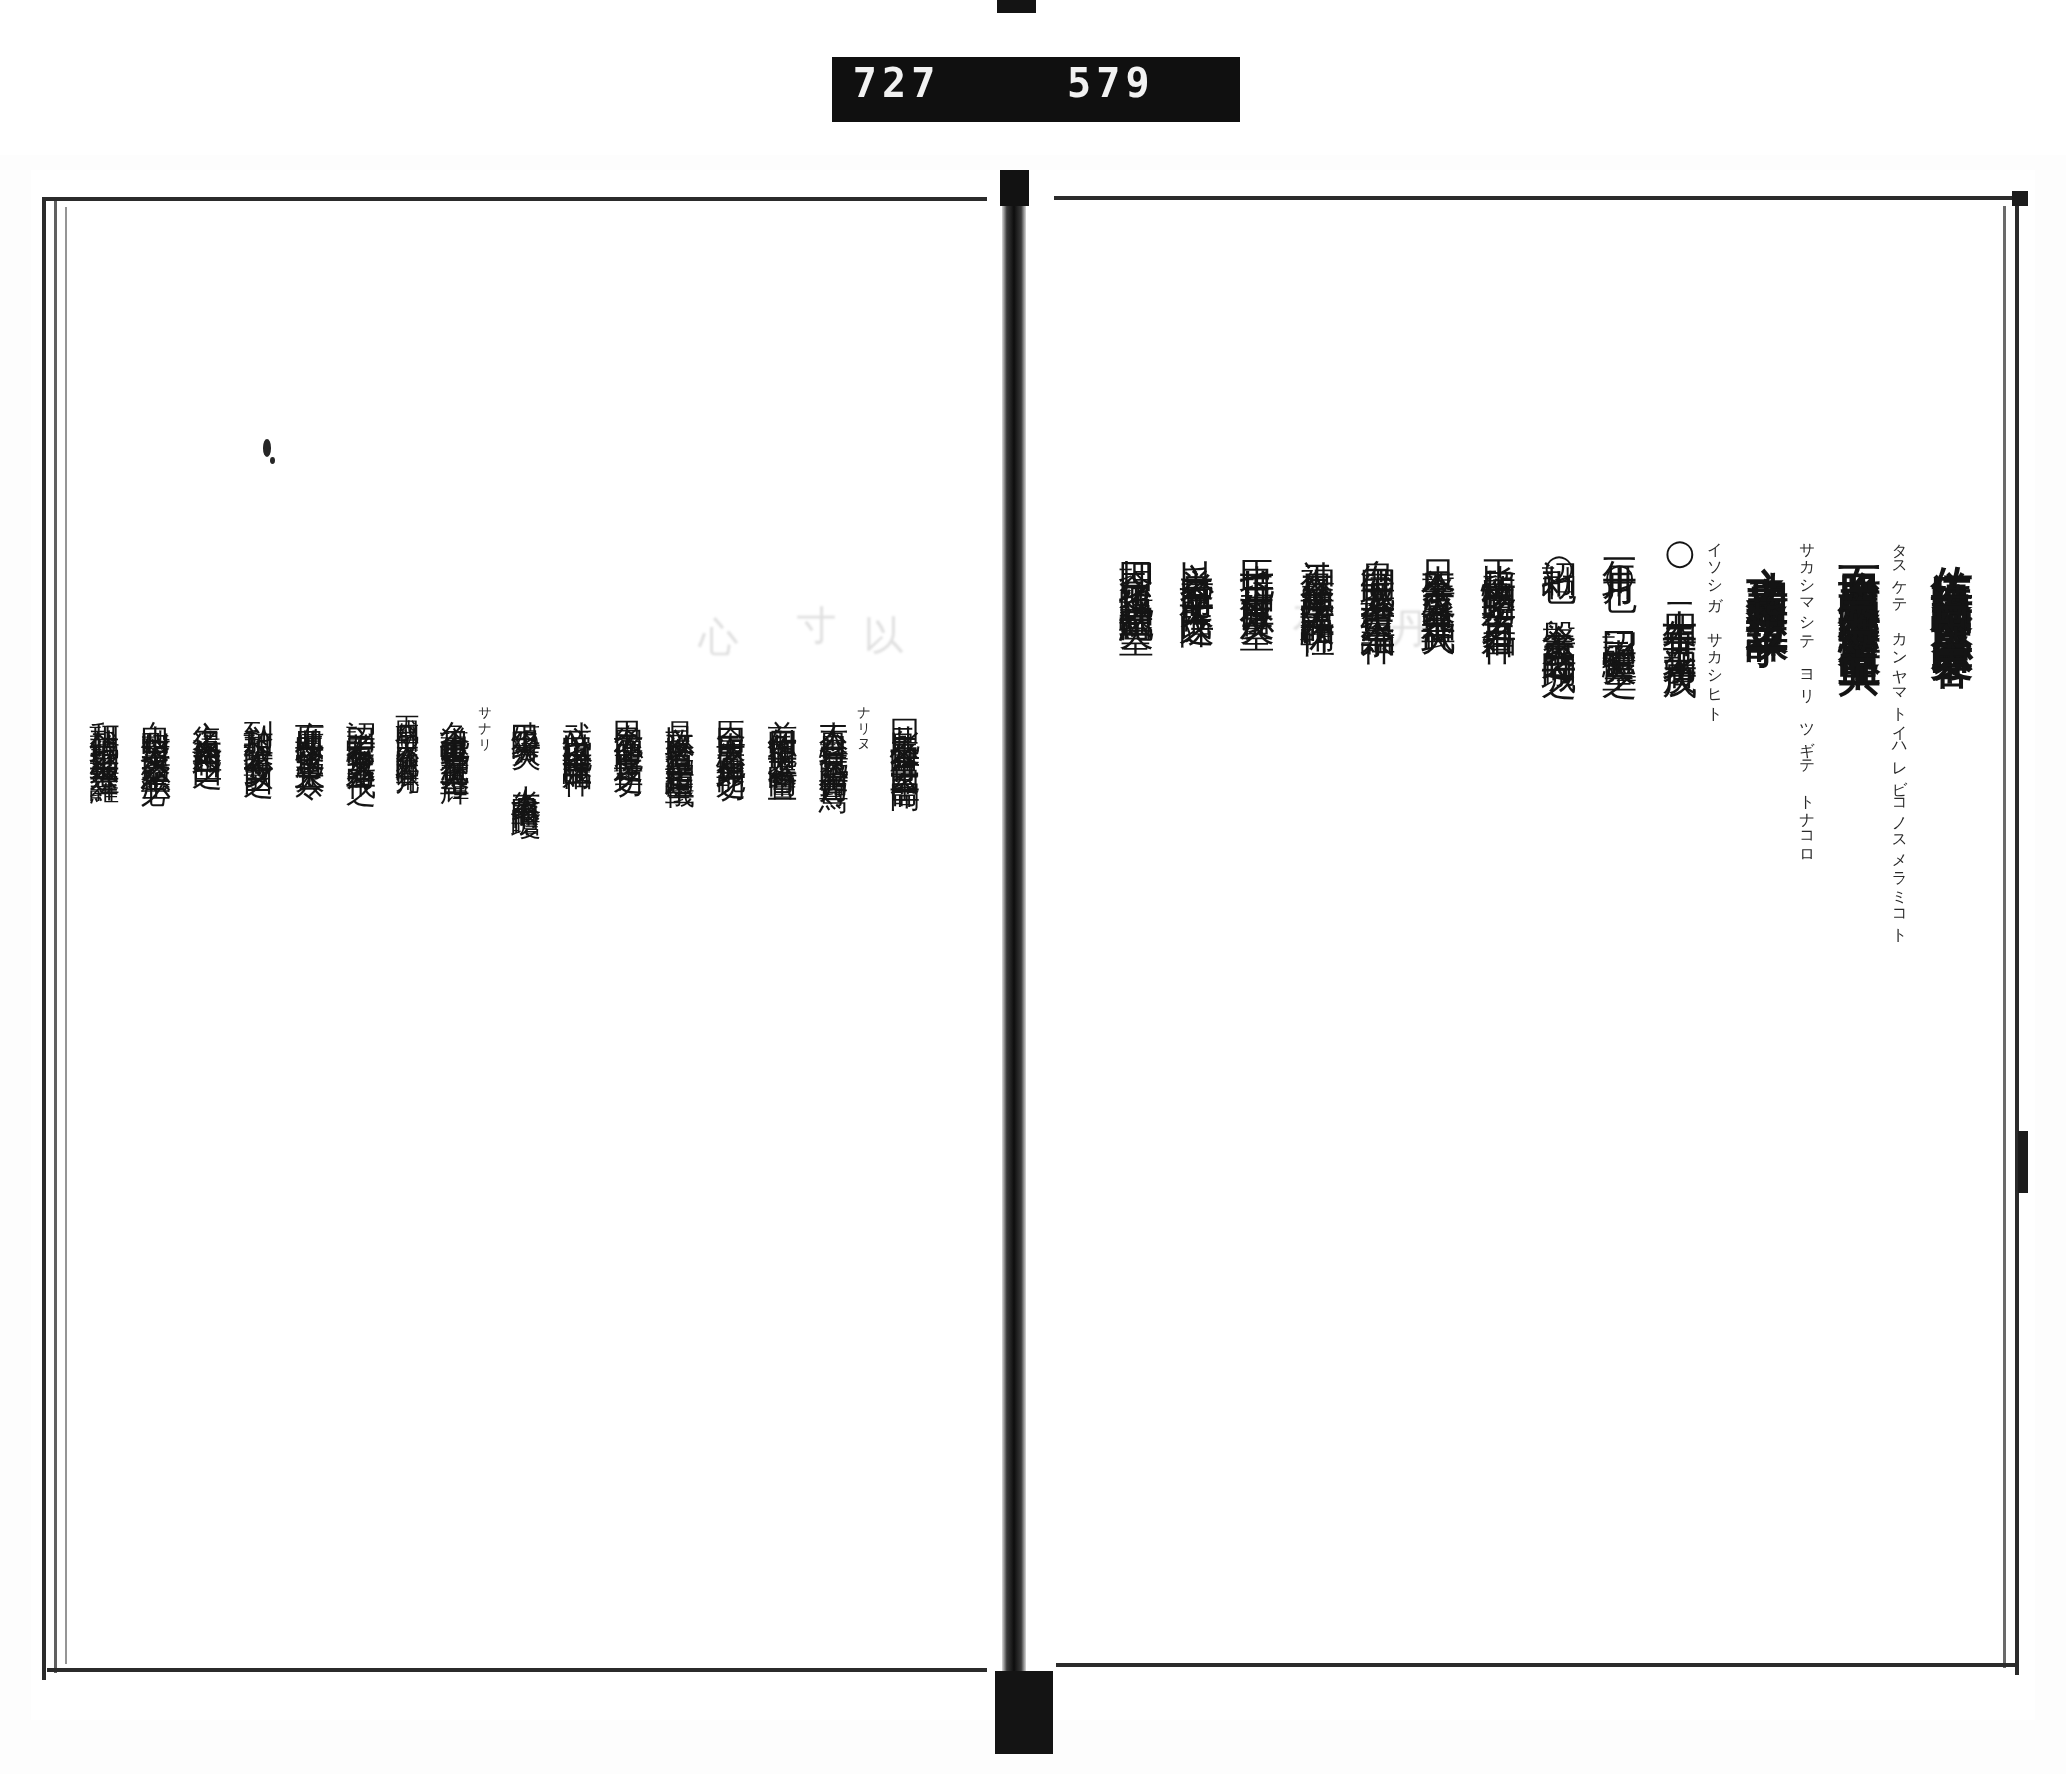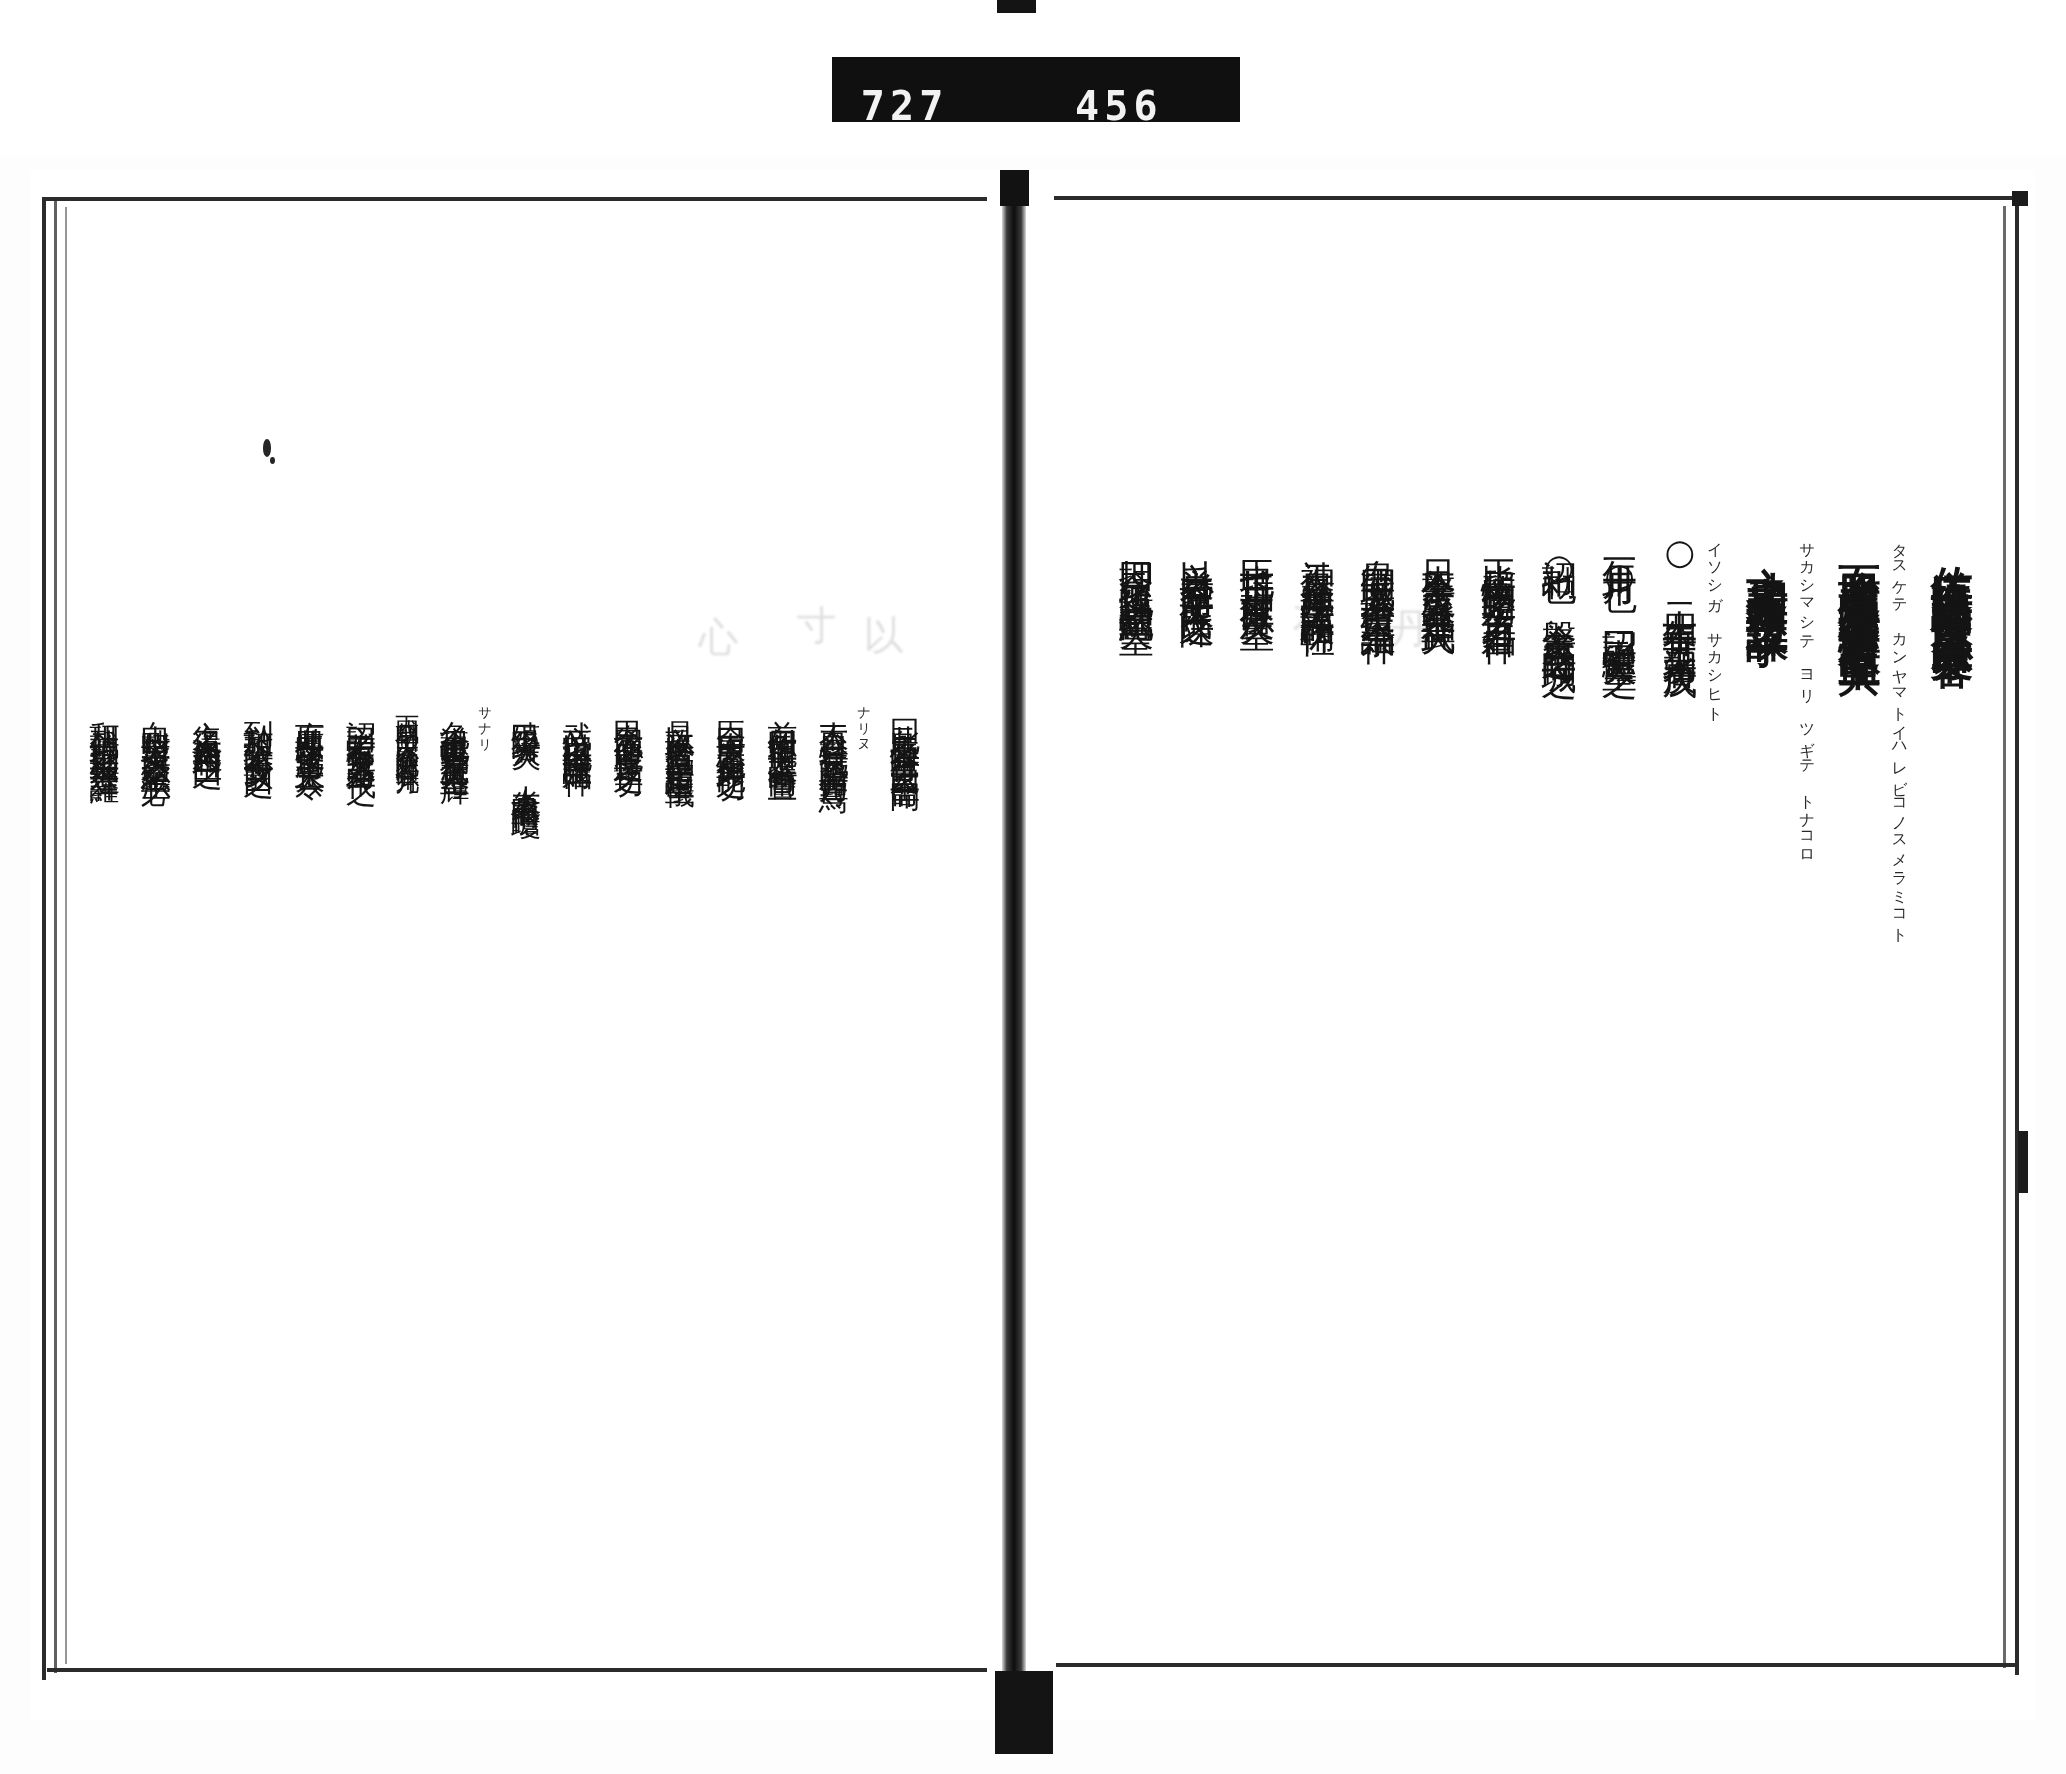--- a/index.html
+++ b/index.html
@@ -32,27 +32,26 @@
     background: #141414;
   }
   .counter-bar {
     position: absolute;
     left: 832px; top: 57px;
     width: 408px; height: 65px;
     background: #101010;
   }
   .counter-digits {
     position: absolute;
-    top: 26px;
+    top: 3px;
     color: #f2f2f2;
     font-family: "DejaVu Sans Mono", monospace;
     font-size: 40px;
     letter-spacing: 5.2px;
     font-weight: bold;
-    margin-left: 8px;
   }
   .counter-left { left: 20.7px; }
   .counter-right { left: 235px; }
 
   
   .book {
     position: absolute;
     left: 31px;
     top: 170px;
     width: 2004px;
@@ -208,21 +207,21 @@
 </style>
 </head>
 <body>
 
 <div id="page">
 
   <div class="film-header">
     <div class="film-tick"></div>
     <div class="counter-bar">
       <div class="counter-digits counter-left">727</div>
-      <div class="counter-digits counter-right">456</div>
+      <div class="counter-digits counter-right">579</div>
     </div>
   </div>
 
   <div class="book">
     <div class="book-shadow-outer"></div>
 
     <div class="page-leaf leaf-left"></div>
 
     <div class="page-leaf leaf-right"></div>
 

